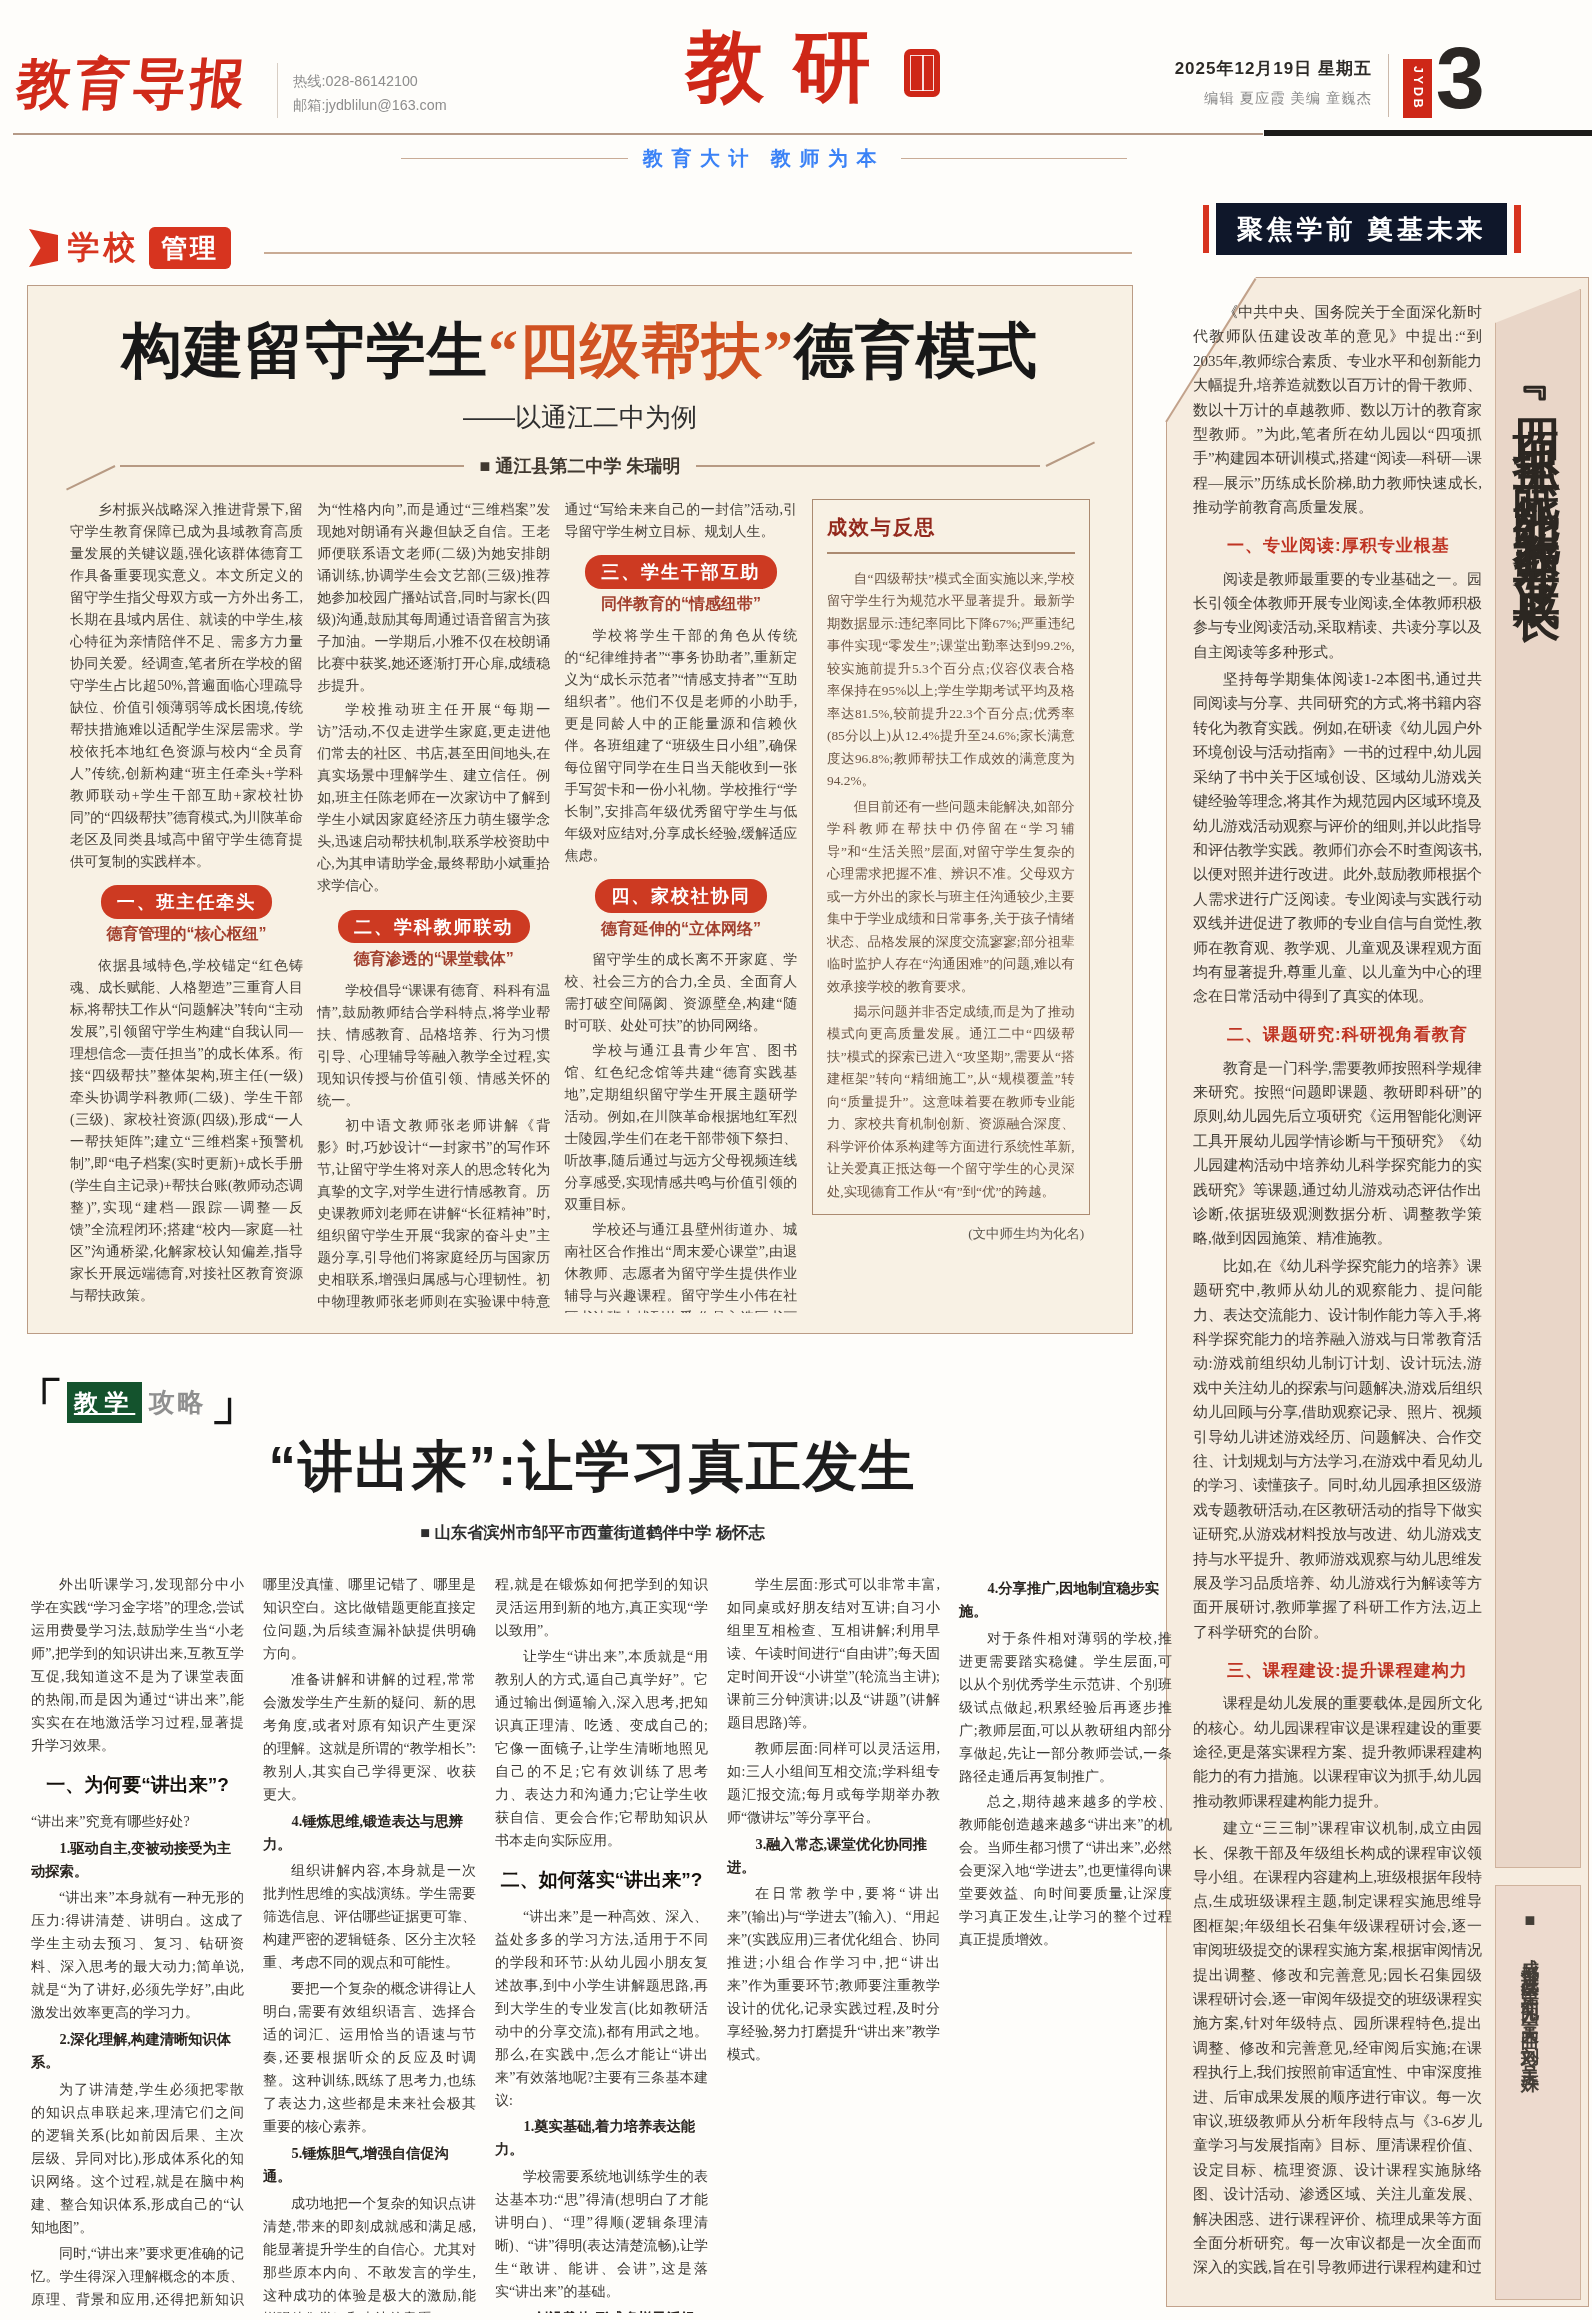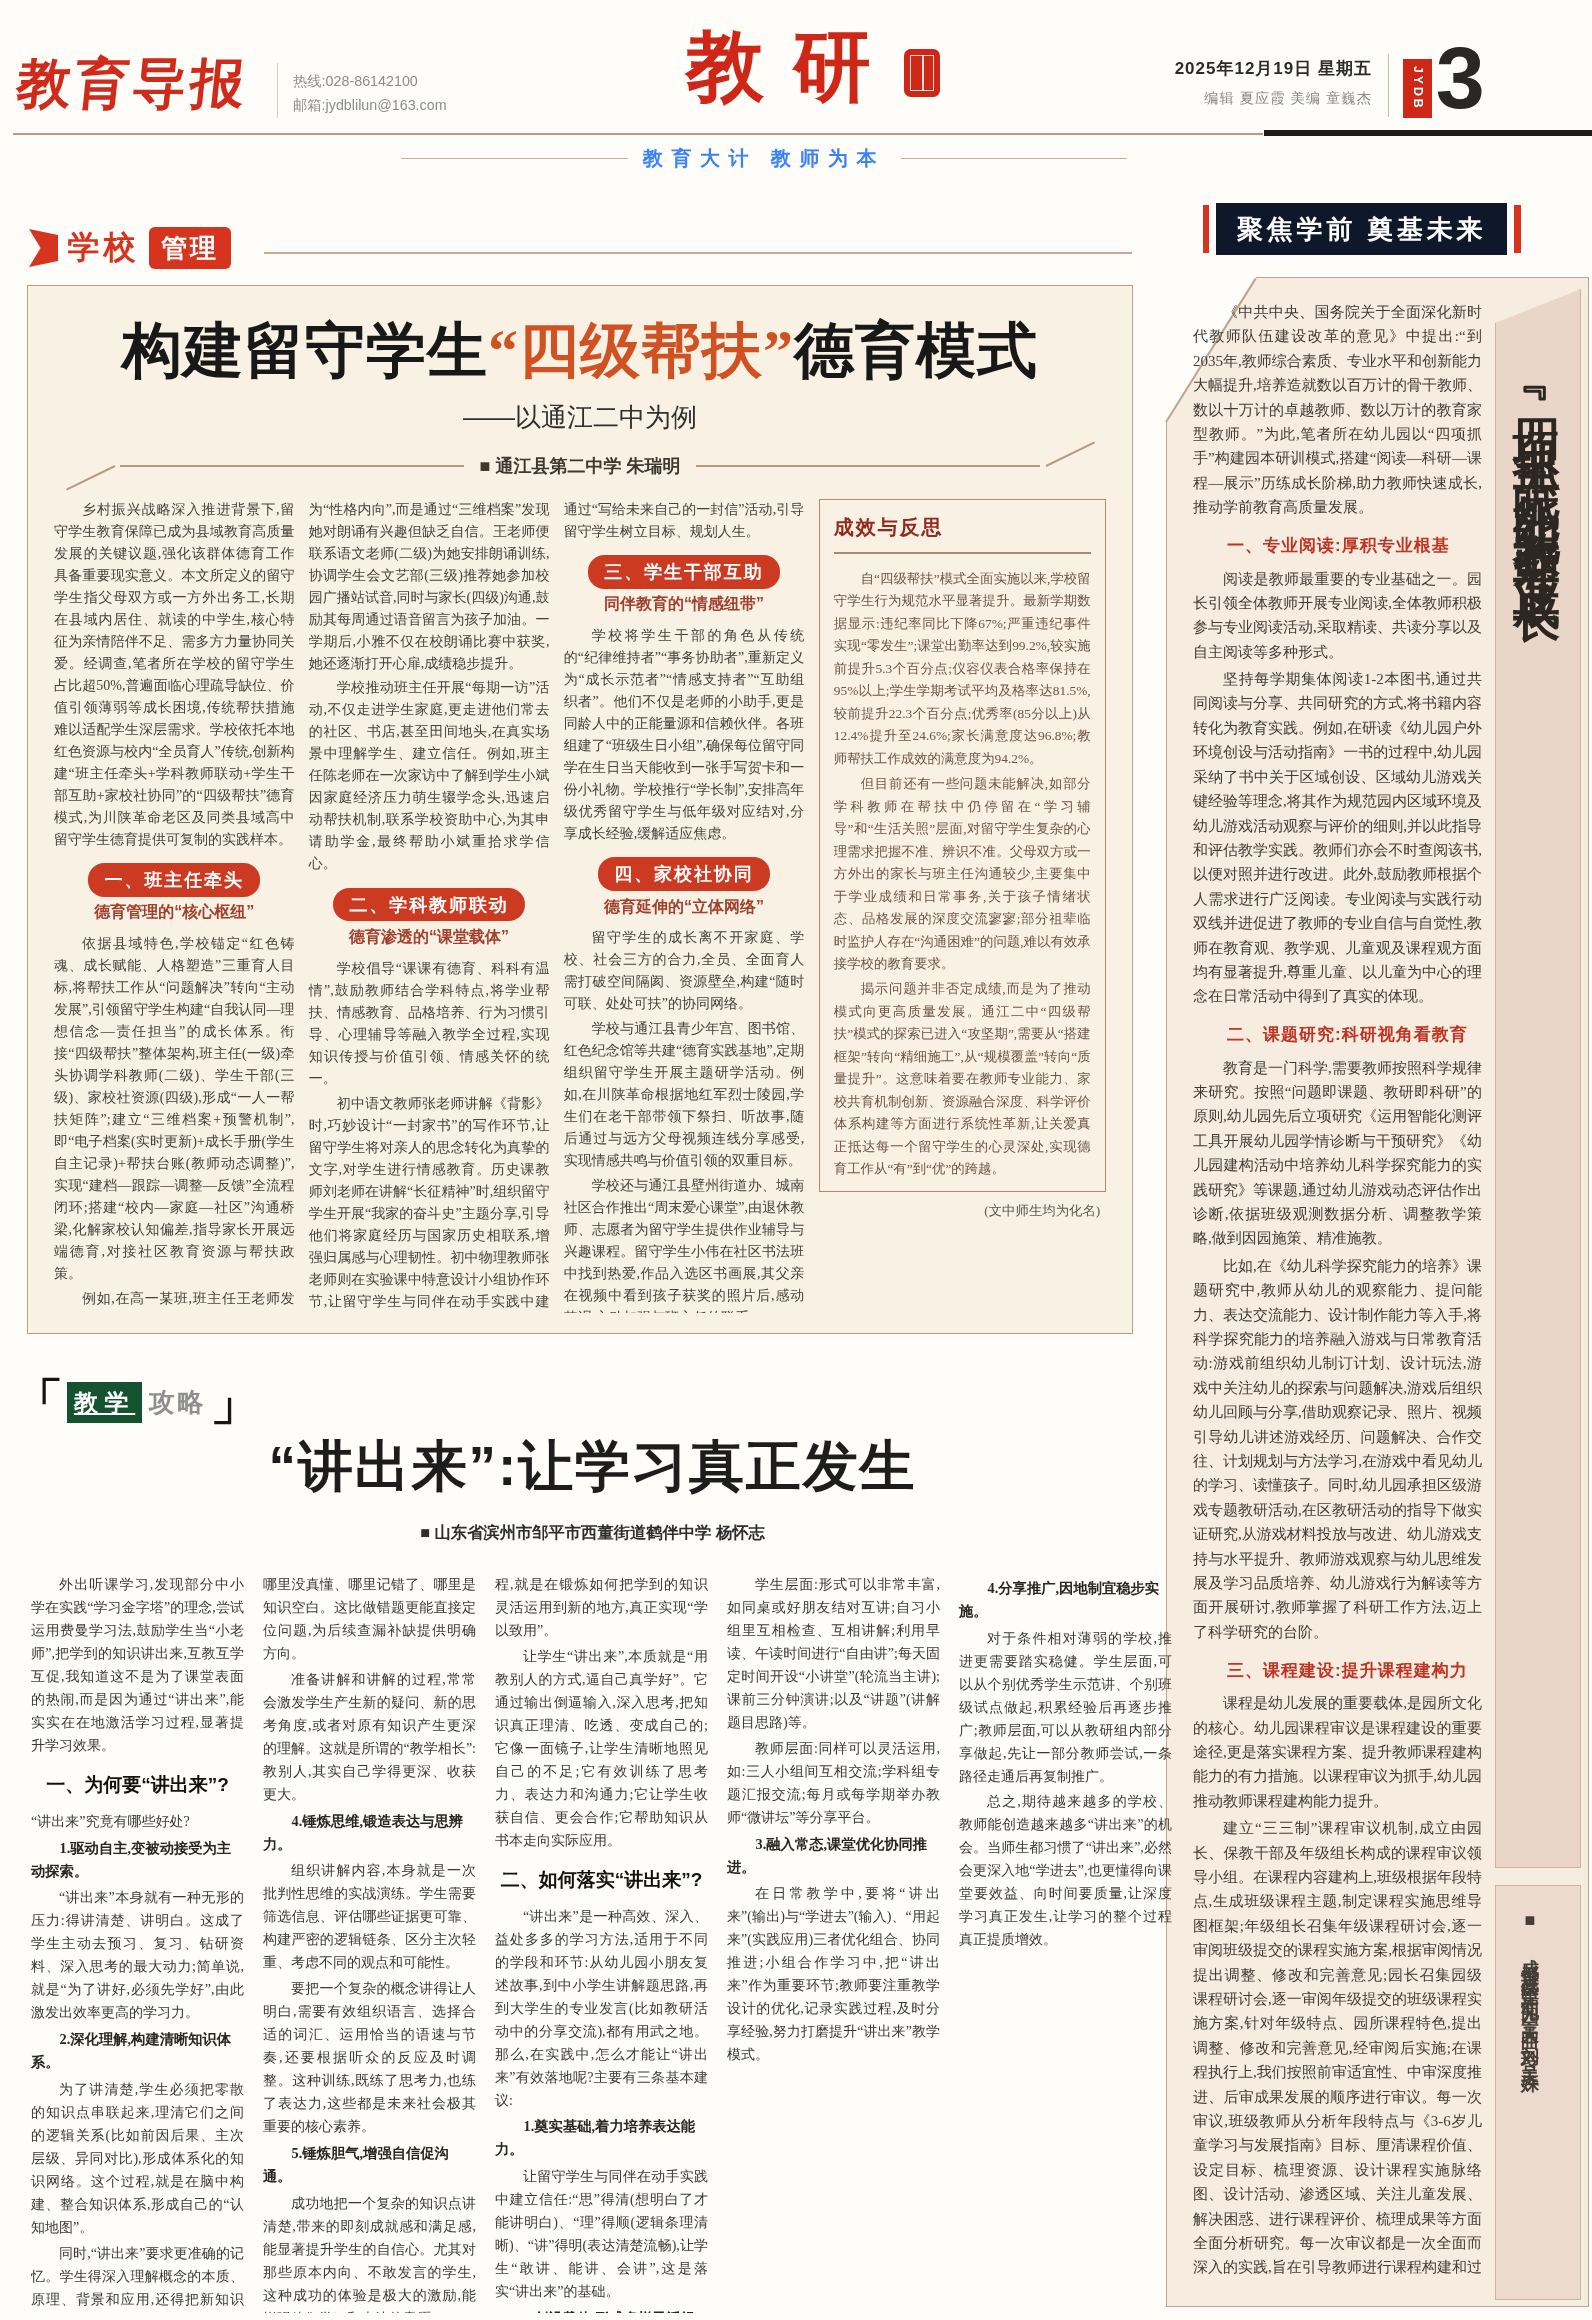--- a/index.html
+++ b/index.html
@@ -51,21 +51,21 @@
                letter-spacing:1px;font-family:Liberation Serif, serif;}
   .hl-em{color:#d05222;}
   .subhead{text-align:center;font-size:26px;color:#2f2f2f;margin-top:7.6px;
            font-family:"Liberation Sans",sans-serif;}
   .byline-row{margin:19px 32.5px 0;display:flex;align-items:center;gap:15.3px;}
   .bl-diag{width:54px;height:1.9px;background:#b79a83;}
   .bl-diag.l{transform:rotate(-26deg);transform-origin:right center;margin-right:-9.6px;}
   .bl-diag.r{transform:rotate(-26deg);transform-origin:left center;margin-left:-9.6px;}
   .bl-seg{flex:1;height:1.9px;background:#b79a83;}
   .m-byline{font:bold 18px "Liberation Sans",sans-serif;color:#40382f;white-space:nowrap;}
-  .cols{margin:21px 26px 0;display:flex;gap:14.3px;height:814px;overflow:hidden;}
+  .cols{margin:21px 42px 0;display:flex;gap:14.3px;height:814px;overflow:hidden;}
   .mcol{width:241px;}
   .mcol-wide{width:288px;}
   .para{font-size:14px;line-height:22px;color:#46413a;text-indent:2em;margin:0 0 2.9px;
         text-align:justify;}
   .noind{text-indent:0;}
   .badge-wrap{text-align:center;margin:12.4px 0 5.7px;}
   .badge{display:inline-block;background:#cd3a22;color:#fff;font:bold 18px "Liberation Sans",sans-serif;
          padding:4.8px 16.3px;border-radius:16.3px;letter-spacing:1.9px;}
   .badge-sub{text-align:center;color:#a2402e;font:bold 16px "Liberation Sans",sans-serif;margin:0 0 9.6px;}
   .fx-box{border:1.9px solid #ab8a70;padding:14.3px 14.3px 7.6px;box-sizing:border-box;}
@@ -256,21 +256,21 @@
         <p class="num-b">5.锤炼胆气,增强自信促沟通。</p>
         <p class="para">成功地把一个复杂的知识点讲清楚,带来的即刻成就感和满足感,能显著提升学生的自信心。尤其对那些原本内向、不敢发言的学生,这种成功的体验是极大的激励,能增强他们学习和表达的意愿。</p>
         <p class="num-b">6.打通应用,促进知识迁移运用。</p>
       </div>
     <div class="bcol">
         <p class="para noind">程,就是在锻炼如何把学到的知识灵活运用到新的地方,真正实现“学以致用”。</p>
         <p class="para">让学生“讲出来”,本质就是“用教别人的方式,逼自己真学好”。它通过输出倒逼输入,深入思考,把知识真正理清、吃透、变成自己的;它像一面镜子,让学生清晰地照见自己的不足;它有效训练了思考力、表达力和沟通力;它让学生收获自信、更会合作;它帮助知识从书本走向实际应用。</p>
         <h4 class="center-h">二、如何落实“讲出来”?</h4>
         <p class="para">“讲出来”是一种高效、深入、益处多多的学习方法,适用于不同的学段和环节:从幼儿园小朋友复述故事,到中小学生讲解题思路,再到大学生的专业发言(比如教研活动中的分享交流),都有用武之地。那么,在实践中,怎么才能让“讲出来”有效落地呢?主要有三条基本建议:</p>
         <p class="num-b">1.奠实基础,着力培养表达能力。</p>
-        <p class="para">让留守学生与同伴在动手实践中建立信任:“思”得清(想明白了才能讲明白)、“理”得顺(逻辑条理清晰)、“讲”得明(表达清楚流畅),让学生“敢讲、能讲、会讲”,这是落实“讲出来”的基础。</p>
+        <p class="para">学校需要系统地训练学生的表达基本功:“思”得清(想明白了才能讲明白)、“理”得顺(逻辑条理清晰)、“讲”得明(表达清楚流畅),让学生“敢讲、能讲、会讲”,这是落实“讲出来”的基础。</p>
         <p class="num-b">2.创设载体,形式多样灵活组织。</p>
       </div>
     <div class="bcol">
         <p class="para">学生层面:形式可以非常丰富,如同桌或好朋友结对互讲;自习小组里互相检查、互相讲解;利用早读、午读时间进行“自由讲”;每天固定时间开设“小讲堂”(轮流当主讲);课前三分钟演讲;以及“讲题”(讲解题目思路)等。</p>
         <p class="para">教师层面:同样可以灵活运用,如:三人小组间互相交流;学科组专题汇报交流;每月或每学期举办教师“微讲坛”等分享平台。</p>
         <p class="num-b">3.融入常态,课堂优化协同推进。</p>
         <p class="para">在日常教学中,要将“讲出来”(输出)与“学进去”(输入)、“用起来”(实践应用)三者优化组合、协同推进;小组合作学习中,把“讲出来”作为重要环节;教师要注重教学设计的优化,记录实践过程,及时分享经验,努力打磨提升“讲出来”教学模式。</p>
       </div>
     <div class="bcol">
         <p class="num-b">4.分享推广,因地制宜稳步实施。</p>

